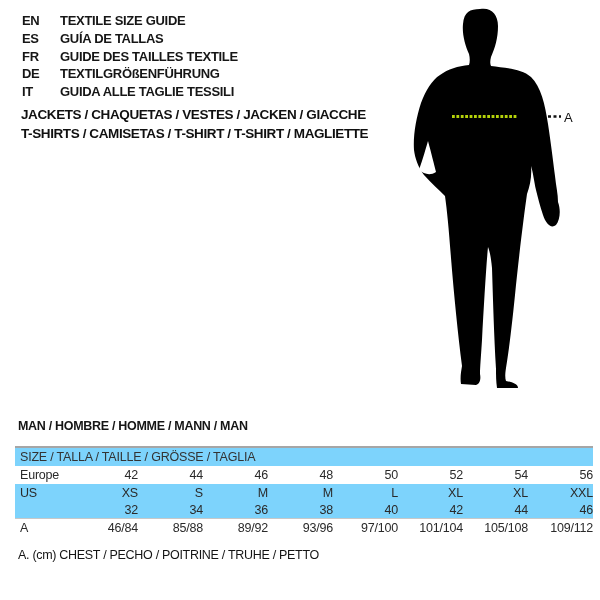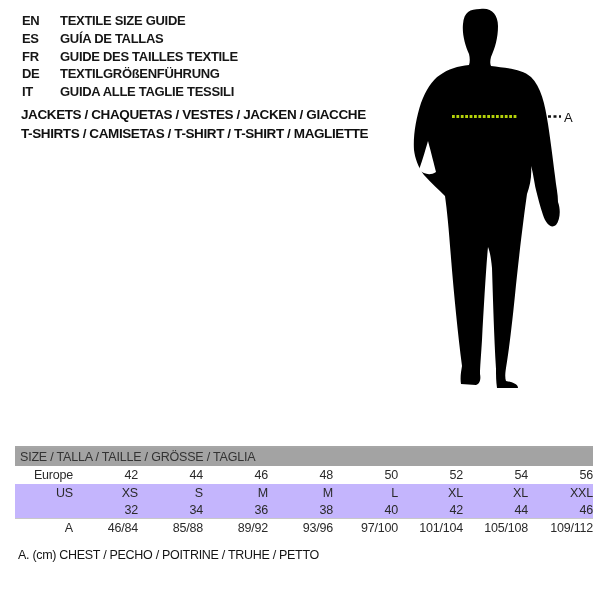--- a/index.html
+++ b/index.html
@@ -60,30 +60,30 @@
   .size-table-wrap { position: absolute; left: 15px; top: 446px; width: 578px; }
   table.size-table {
     border-collapse: collapse;
     table-layout: fixed;
     width: 578px;
     font-size: 12.5px;
     letter-spacing: -0.2px;
     color: #2a2a2a;
   }
   table.size-table td { padding: 0; height: 18px; text-align: right; vertical-align: middle; }
-  table.size-table td.lbl { text-align: right; padding-left: 5px; }
+  table.size-table td.lbl { text-align: left; padding-left: 5px; }
   tr.hdr td {
-    background: #a3a3a3;
+    background: #7dd3fc;
     border-top: 2px solid #a6a6a6;
     text-align: left;
     padding-left: 5px;
     color: #333333;
     height: 18px;
   }
-  tr.stripe td { background: #c4b5fd; height: 17px; }
+  tr.stripe td { background: #7dd3fc; height: 17px; }
   tr.chest td { border-top: 1px solid #c8c8c8; }
 
   
   .footnote {
     position: absolute;
     left: 18px;
     top: 548px;
     font-size: 12.5px;
     font-weight: 400;
     letter-spacing: -0.3px;
@@ -152,20 +152,21 @@
                C 80 62 80 58 79 54
                C 75 45 72 34 73 24
                C 74 12 80 9 90 9 Z" fill="#000000"></path>
       <path fill="#ffffff" d="M 29 170 C 33 158 36 148 38 141 C 41 152 44 164 46 172 C 40 176 34 174 29 170 Z"></path>
       <line x1="62" y1="116.5" x2="128" y2="116.5" stroke-width="3.2" stroke-dasharray="2.8 1.6" stroke="#b5d20a"></line>
       <line x1="158" y1="116.5" x2="171" y2="116.5" stroke-width="2.4" stroke-dasharray="3 2.5" stroke="#111111"></line>
       <text x="174" y="121.5" font-size="13" fill="#111111" font-family="Liberation Sans, sans-serif">A</text>
     </svg>
   </div>
 
+  <div class="section-title">MAN / HOMBRE / HOMME / MANN / MAN</div>
 
   <div class="size-table-wrap">
     <table class="size-table">
       <colgroup>
         <col style="width:58px">
         <col>
           <col>
           <col>
           <col>
           <col>

